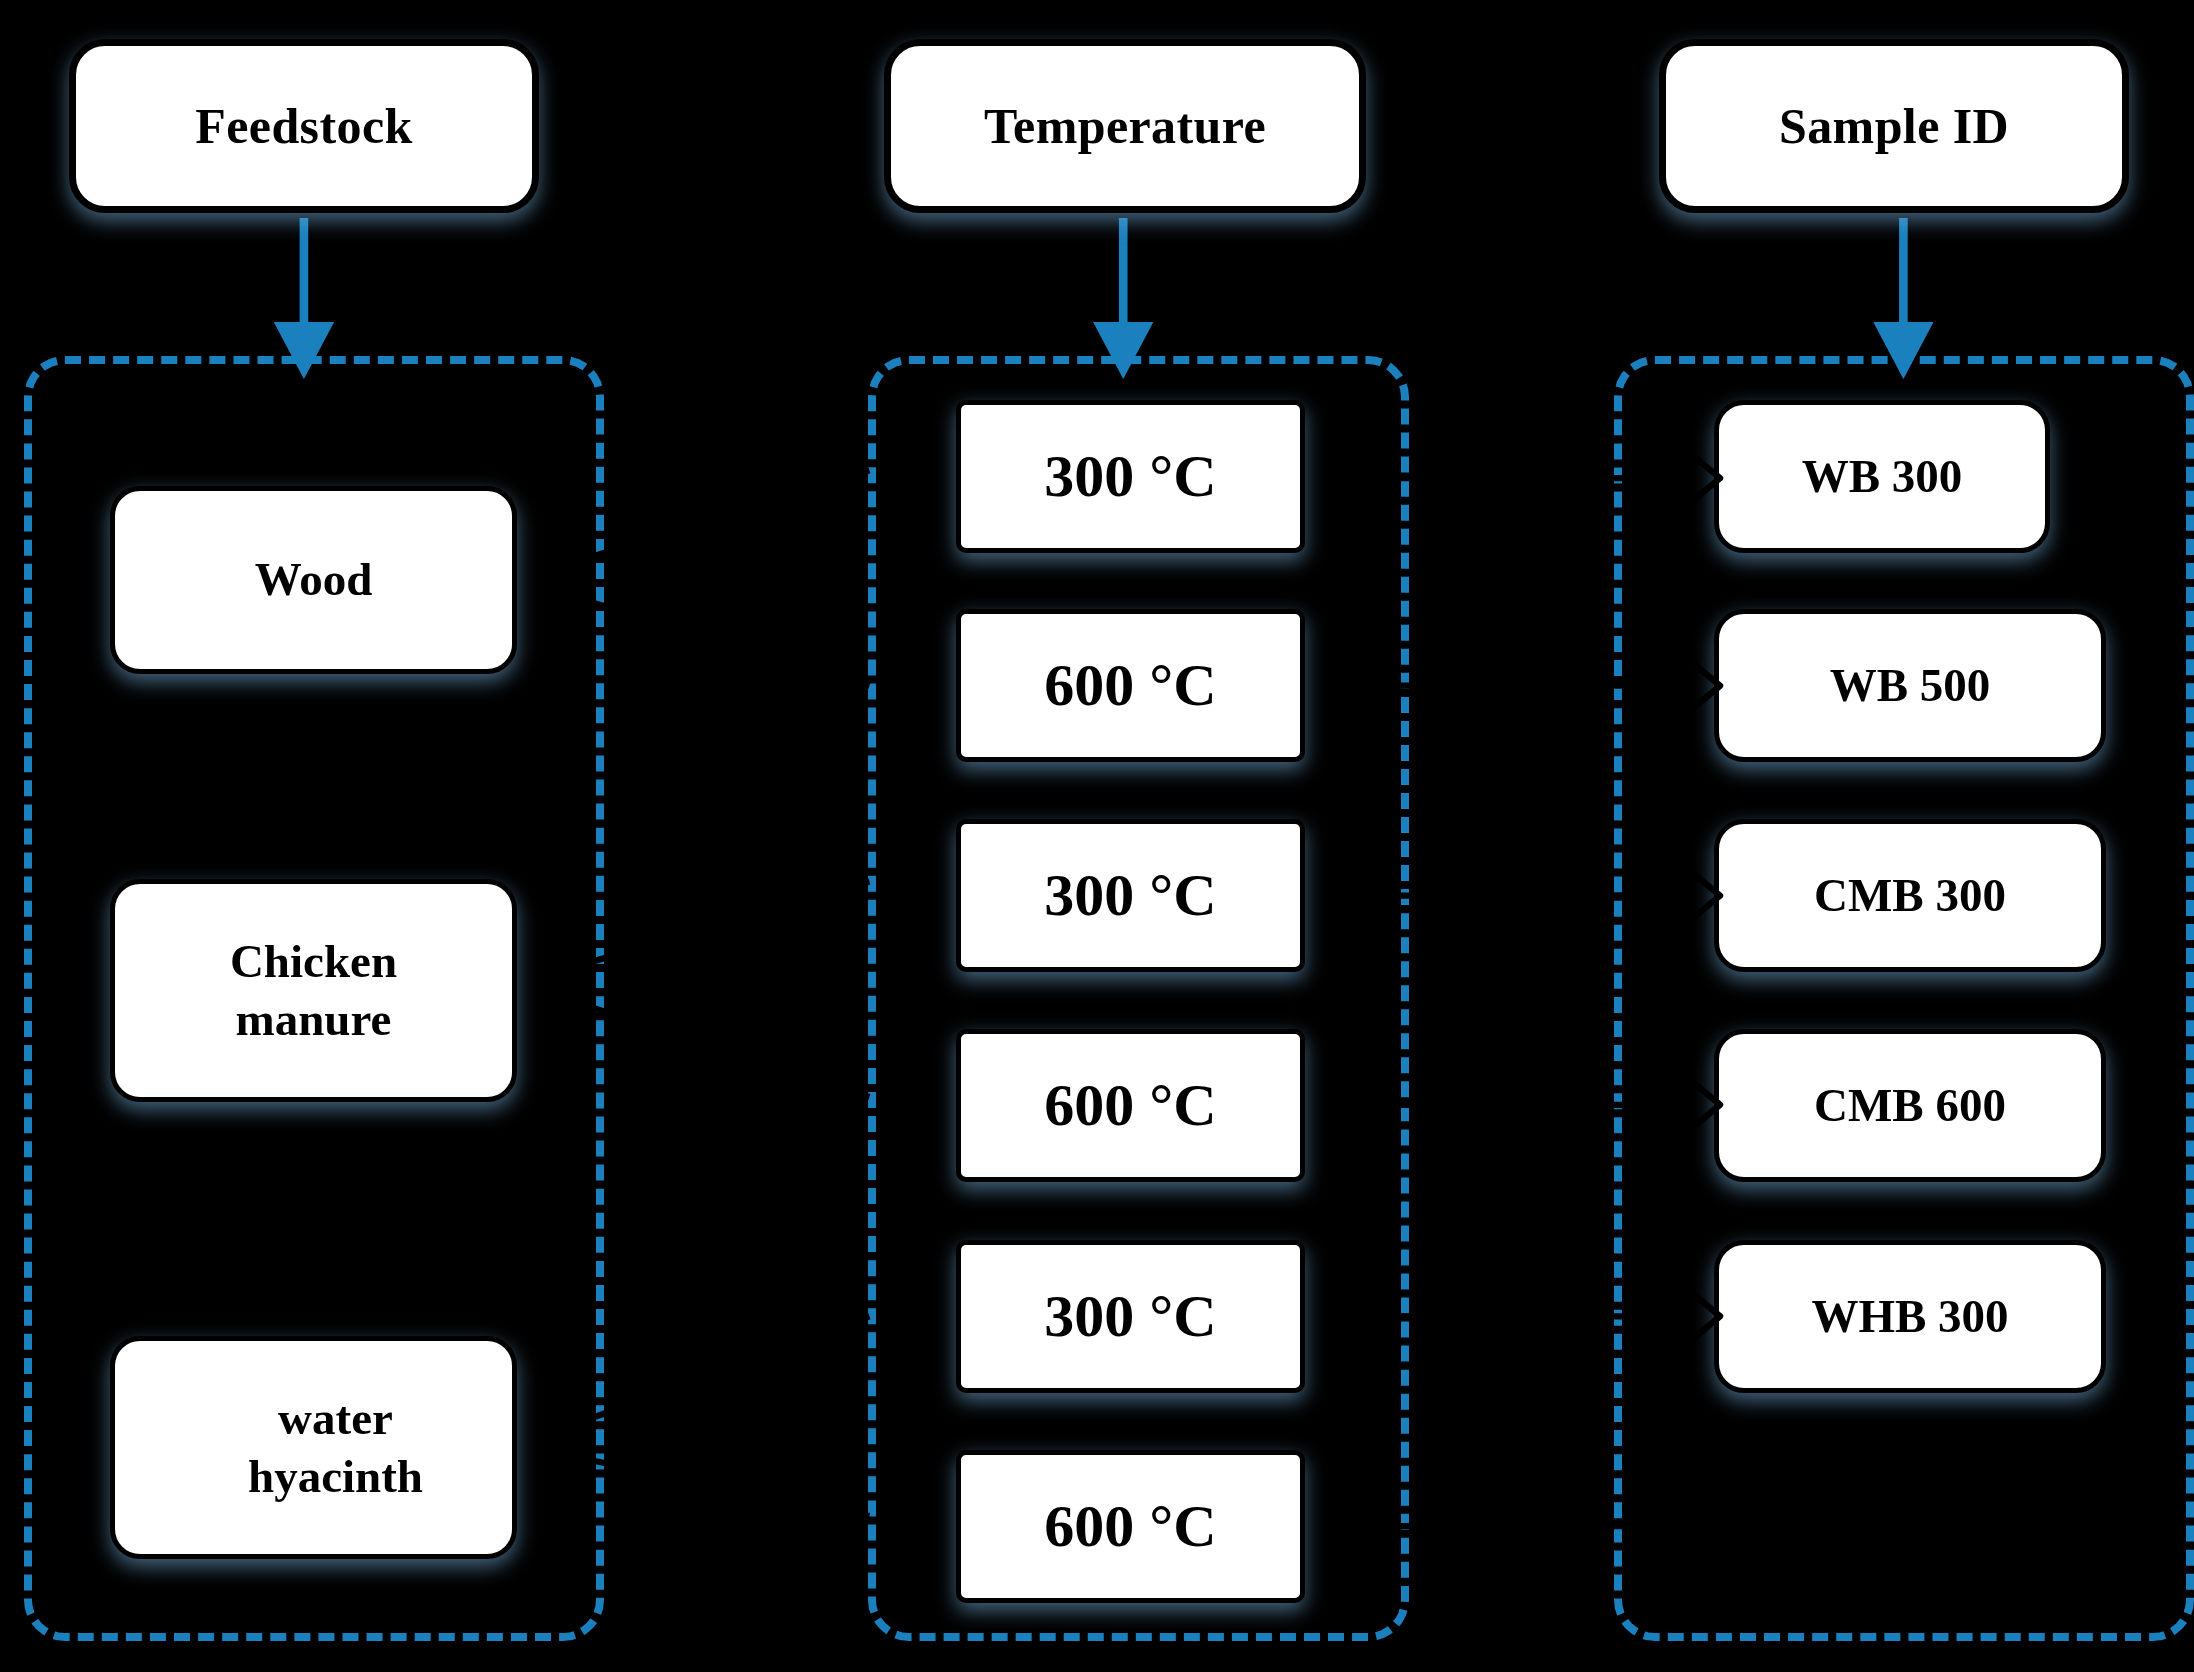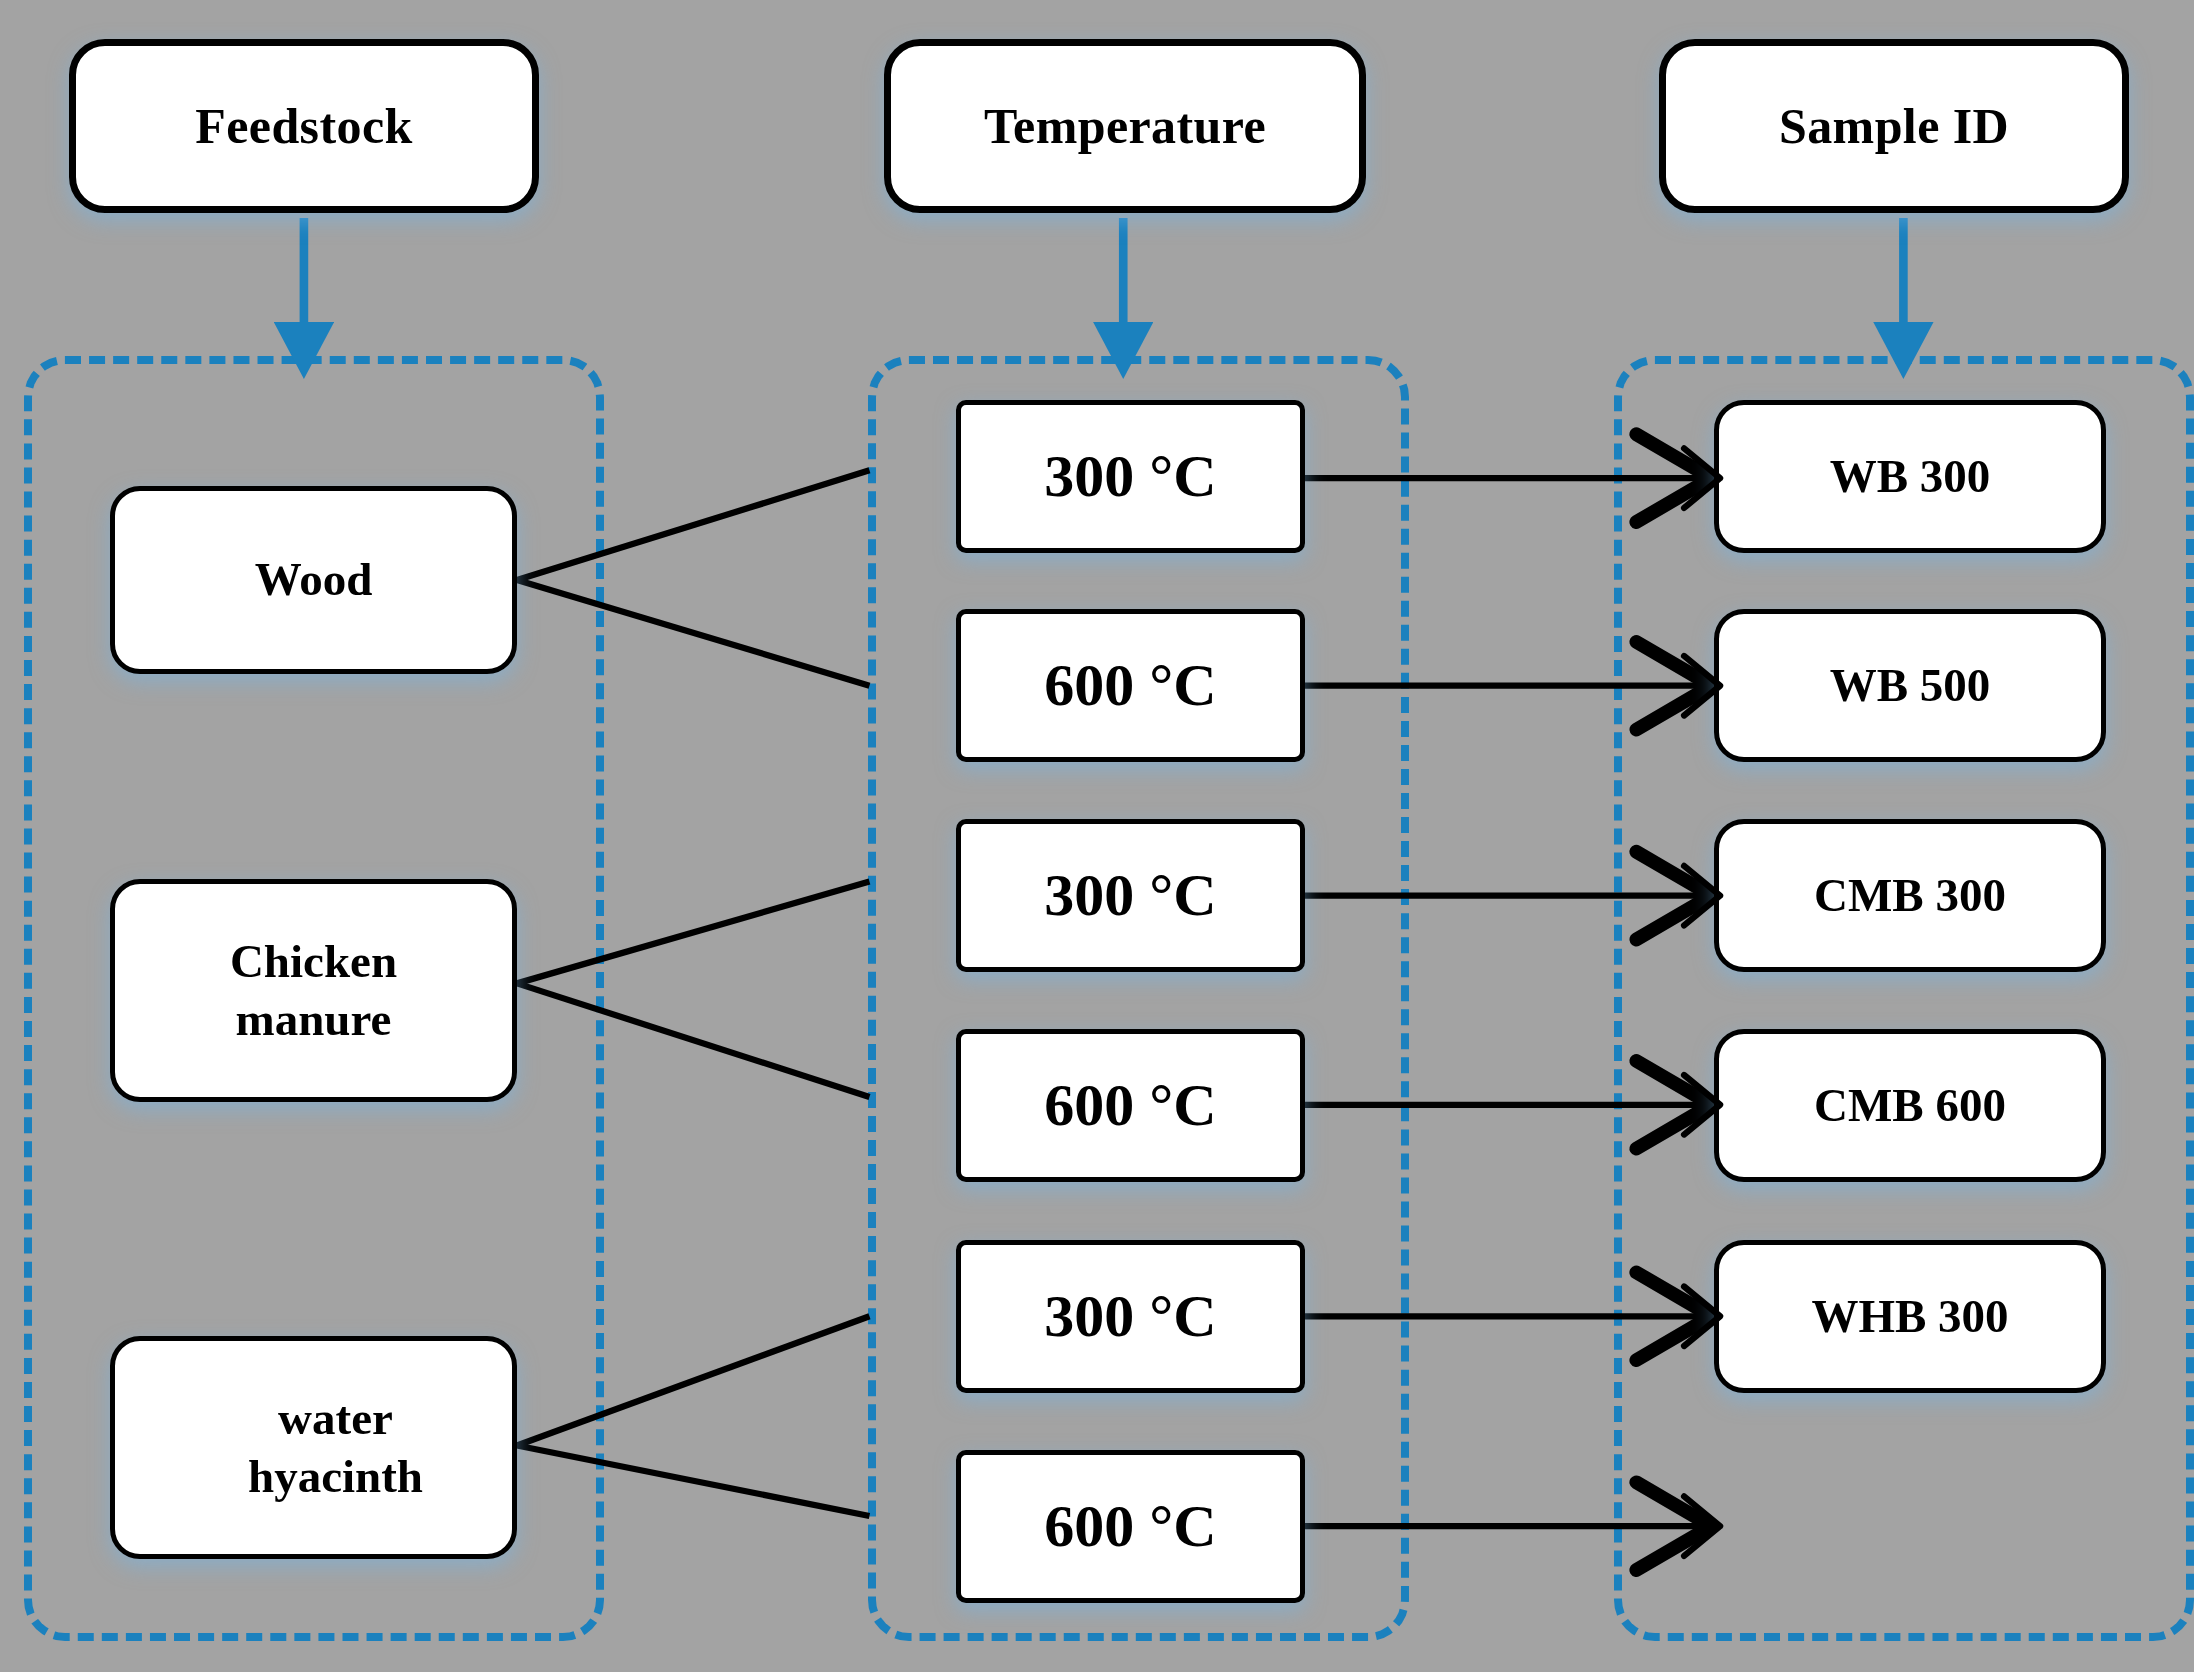--- a/index.html
+++ b/index.html
@@ -7,21 +7,21 @@
     padding: 0;
     background: #ffffff;
   }
   body {
     font-family: "Liberation Serif", "DejaVu Serif", serif;
   }
   #stage {
     position: relative;
     width: 2194px;
     height: 1673px;
-    background: #a3a3a3;
+    background: #000000;
     overflow: hidden;
   }
 
   
   .rbox {
     position: absolute;
     box-sizing: border-box;
     background: #ffffff;
     border: 5.5px solid #000000;
     border-radius: 31px;
@@ -169,21 +169,21 @@
   </div>
 
   <div class="rbox temp-box" style="left:956px; top:1240px; width:349px; height:153px;">
     <span>300 °C</span>
   </div>
 
   <div class="rbox temp-box" style="left:956px; top:1450px; width:349px; height:153px;">
     <span>600 °C</span>
   </div>
 
-  <div class="rbox sample-box" style="left:1714px; top:400px; width:392px; height:153px;">
+  <div class="rbox sample-box" style="left:1714px; top:400px; width:336px; height:153px;">
     <span>WB 300</span>
   </div>
 
   <div class="rbox sample-box" style="left:1714px; top:609px; width:392px; height:153px;">
     <span>WB 500</span>
   </div>
 
   <div class="rbox sample-box" style="left:1714px; top:819px; width:392px; height:153px;">
     <span>CMB 300</span>
   </div>

